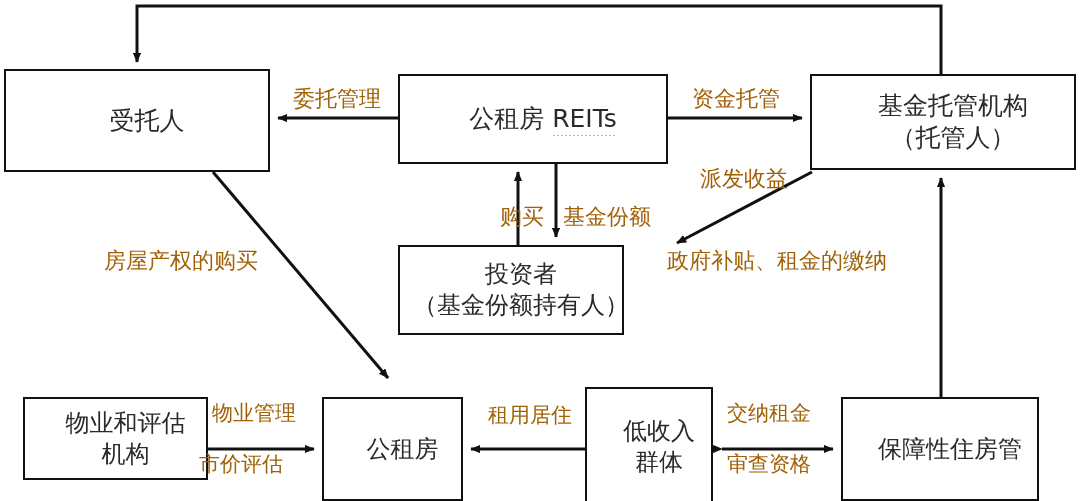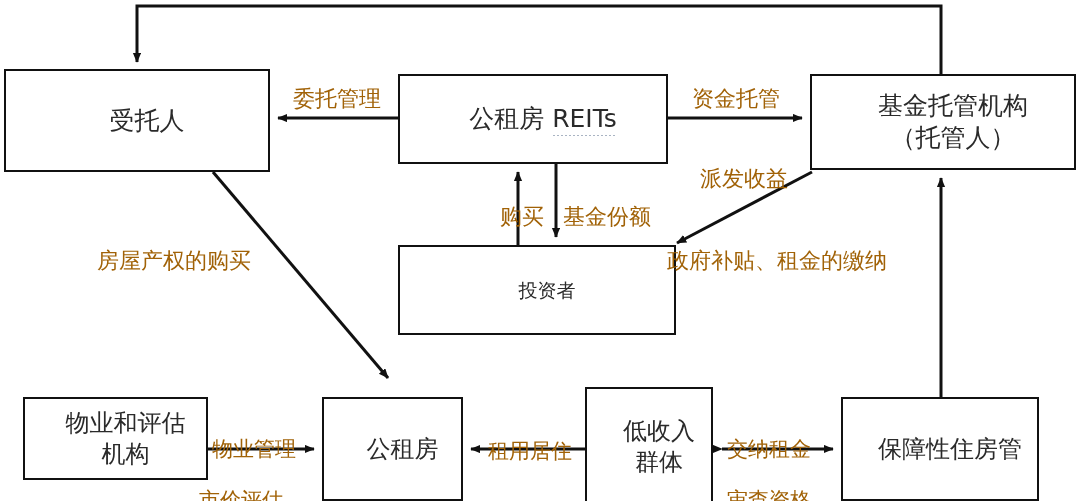--- a/index.html
+++ b/index.html
@@ -27,36 +27,36 @@
     text-align:center;
     line-height:1.28;
     color:#2a2a2a;
     z-index:3;
     padding-left:20px;
   }
   .node .ln{display:block;white-space:nowrap;}
   .n-trustee{left:4px;top:69px;width:266px;height:103px;font-size:25px;}
   .n-reits{left:398px;top:74px;width:270px;height:90px;font-size:25px;justify-content:center;}
   .n-custodian{left:810px;top:74px;width:266px;height:96px;font-size:25px;}
-  .n-investor{left:398px;top:245px;width:278px;height:90px;font-size:19px;}
+  .n-investor{left:398px;top:245px;width:226px;height:90px;font-size:24px;}
   .n-pm{left:23px;top:397px;width:185px;height:83px;font-size:24px;}
   .n-pubhouse{left:322px;top:397px;width:141px;height:104px;font-size:24px;}
   .n-lowinc{left:585px;top:387px;width:128px;height:120px;font-size:24px;}
   .n-center{left:841px;top:397px;width:198px;height:104px;font-size:24px;}
 
   .elabel{
     position:absolute;
     font-size:22px;
     color:#a16207;
     white-space:nowrap;
     line-height:1.2;
     z-index:4;
     background:transparent;
   }
-  .elabel.small{font-size:21px;margin-top:36px;}
+  .elabel.small{font-size:21px;}
   .wavy{
     text-decoration:none;
     border-bottom:0;
     position:relative;
   }
   .wavy::after{
     content:"";
     position:absolute;
     left:0;right:0;bottom:-3px;
     height:3px;
@@ -116,20 +116,21 @@
     </span>
   </div>
 
   <div class="node n-custodian">
     <span class="ln">基金托管机构</span>
     <span class="ln">（托管人）</span>
   </div>
 
   <div class="node n-investor">
     <span class="ln">投资者</span>
+    <span class="ln">（基金份额持有人）</span>
   </div>
 
   <div class="node n-pm">
     <span class="ln">物业和评估</span>
     <span class="ln">机构</span>
   </div>
 
   <div class="node n-pubhouse">
     <span class="ln">公租房</span>
   </div>
@@ -148,21 +149,21 @@
   <div class="elabel" style="left:692px;top:86px;">资金托管</div>
 
   <div class="elabel" style="left:456px;top:204px;margin-left:44px;">购买</div>
 
   <div class="elabel" style="left:563px;top:204px;">基金份额</div>
 
   <div class="elabel" style="left:668px;top:166px;margin-left:32px;">派发收益</div>
 
   <div class="elabel" style="left:667px;top:248px;">政府补贴、租金的缴纳</div>
 
-  <div class="elabel" style="left:97px;top:248px;">房屋产权的购买</div>
+  <div class="elabel" style="left:104px;top:248px;">房屋产权的购买</div>
 
   <div class="elabel small" style="left:212px;top:401px;">物业管理</div>
 
   <div class="elabel small" style="left:199px;top:452px;text-align:right;">市价评估</div>
 
   <div class="elabel small" style="left:488px;top:403px;">租用居住</div>
 
   <div class="elabel small" style="left:727px;top:401px;">交纳租金</div>
 
   <div class="elabel small" style="left:727px;top:452px;">审查资格</div>

